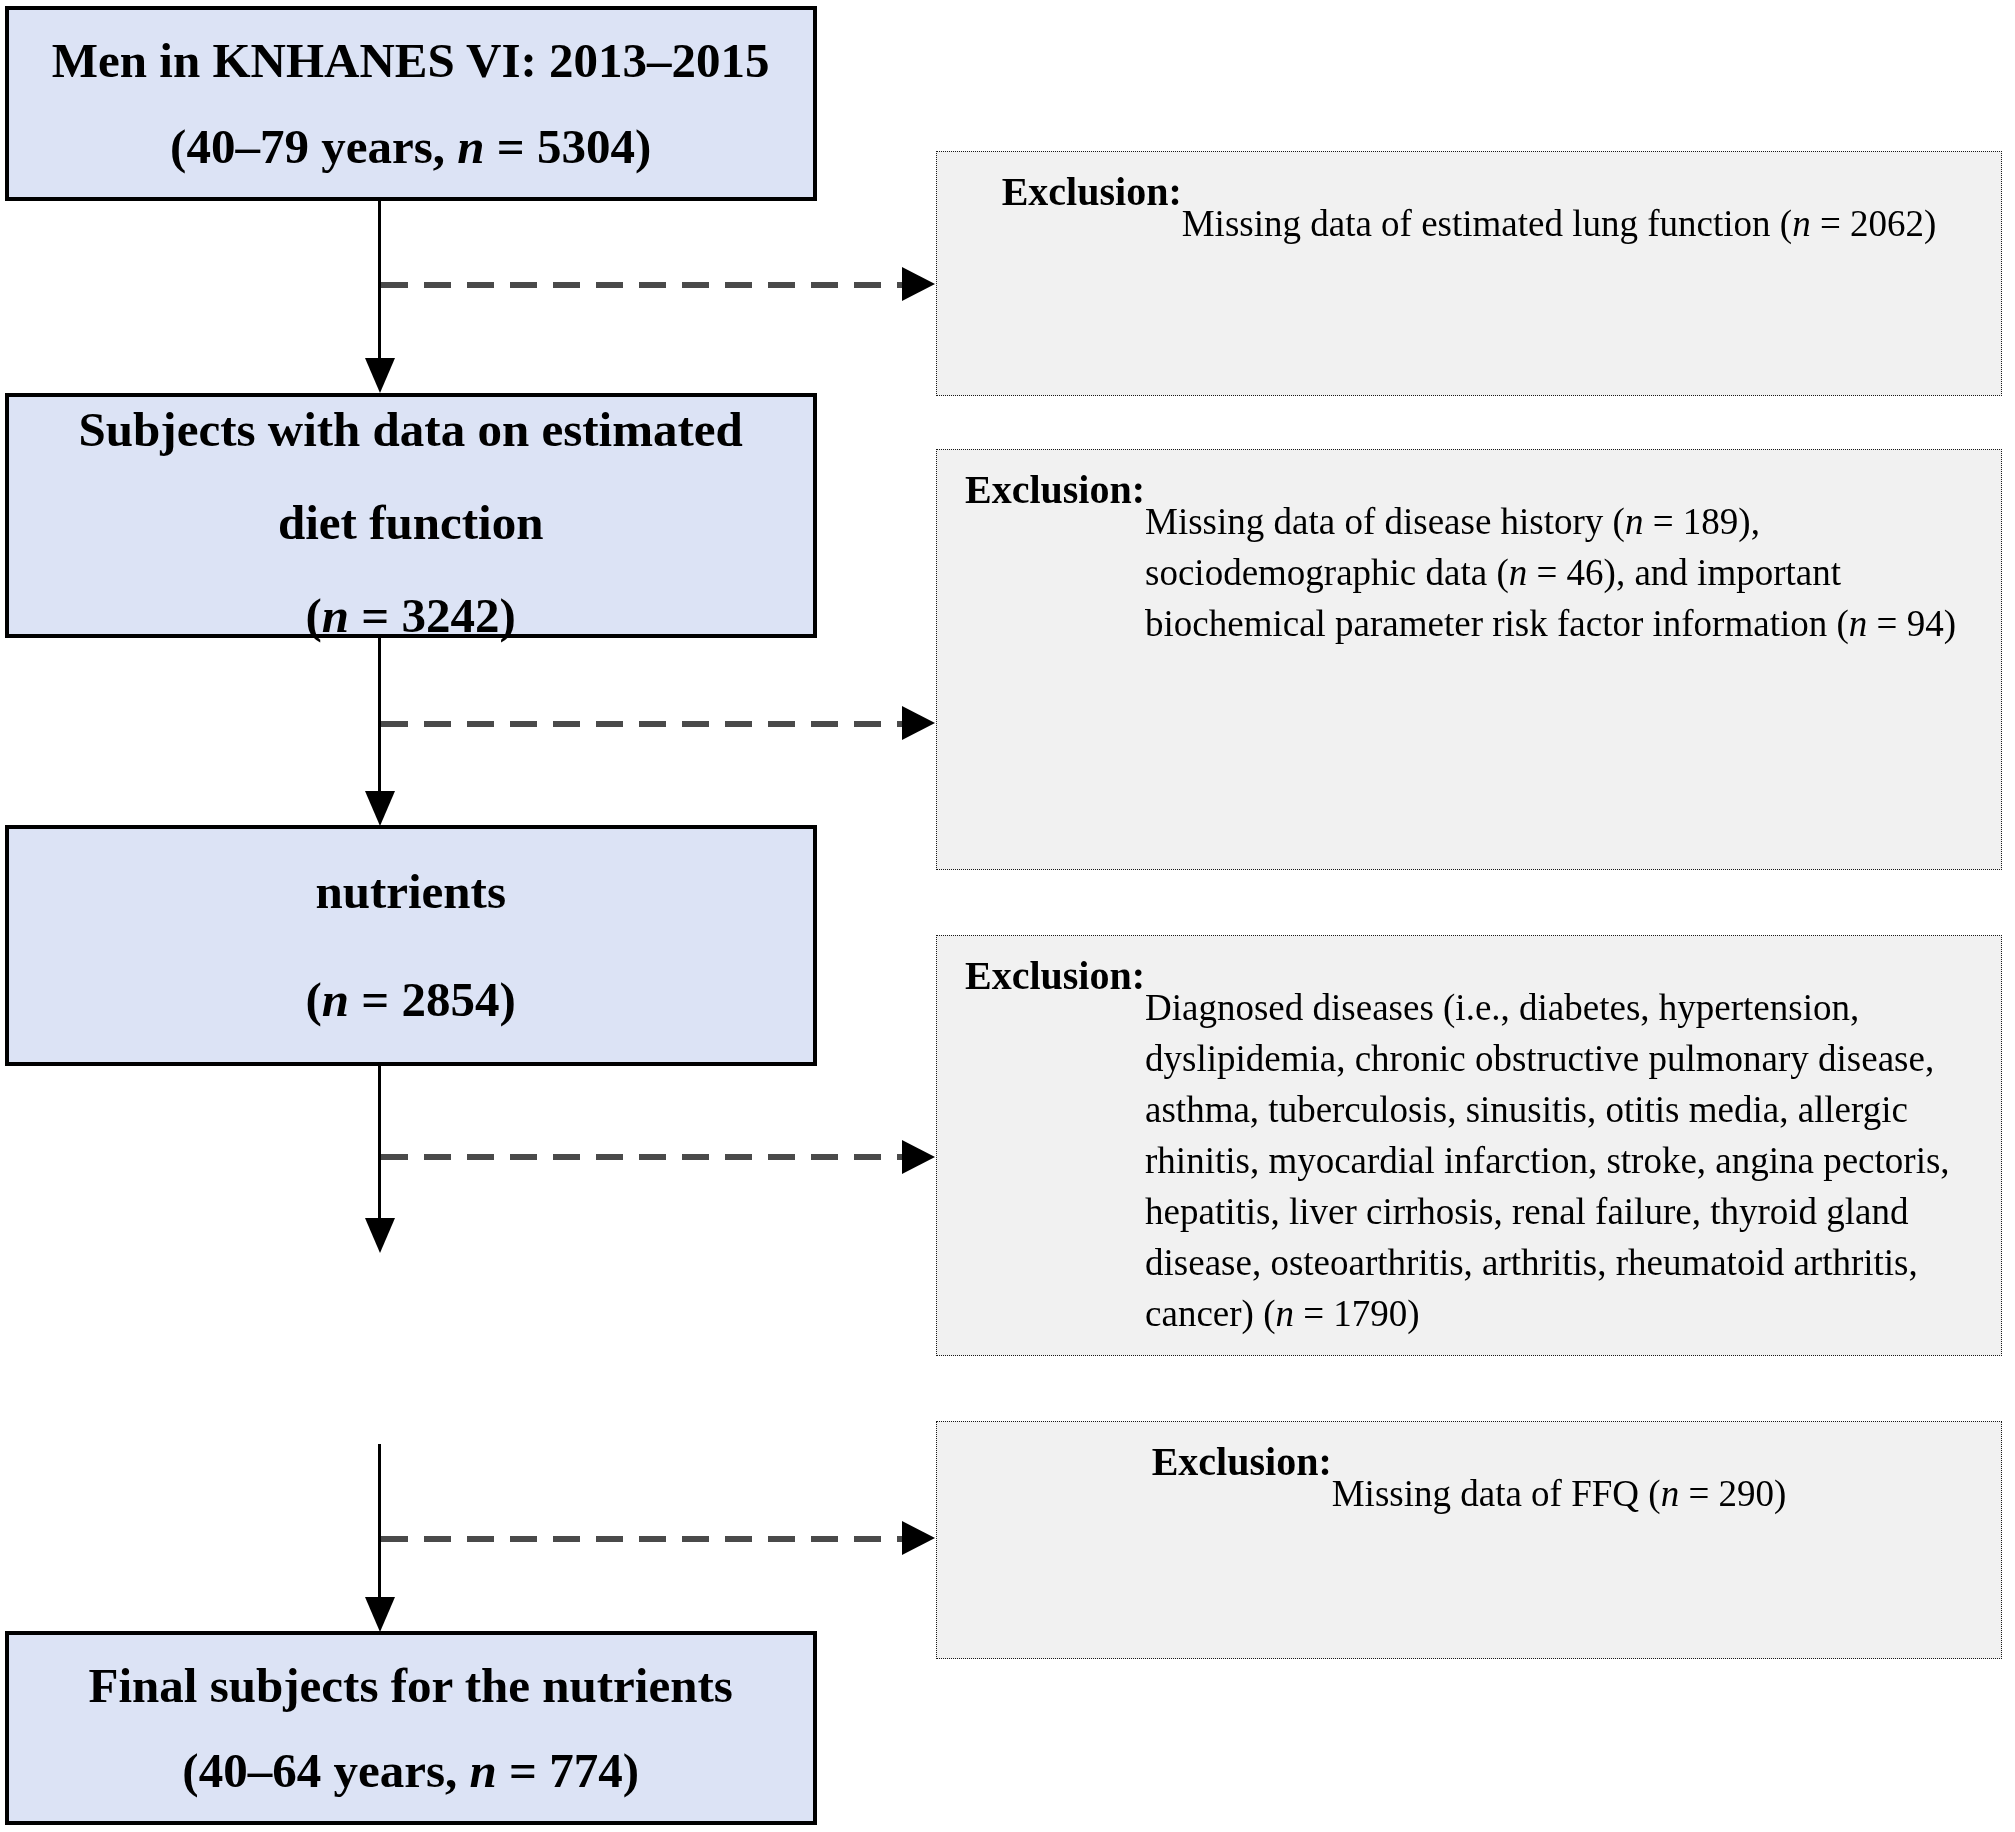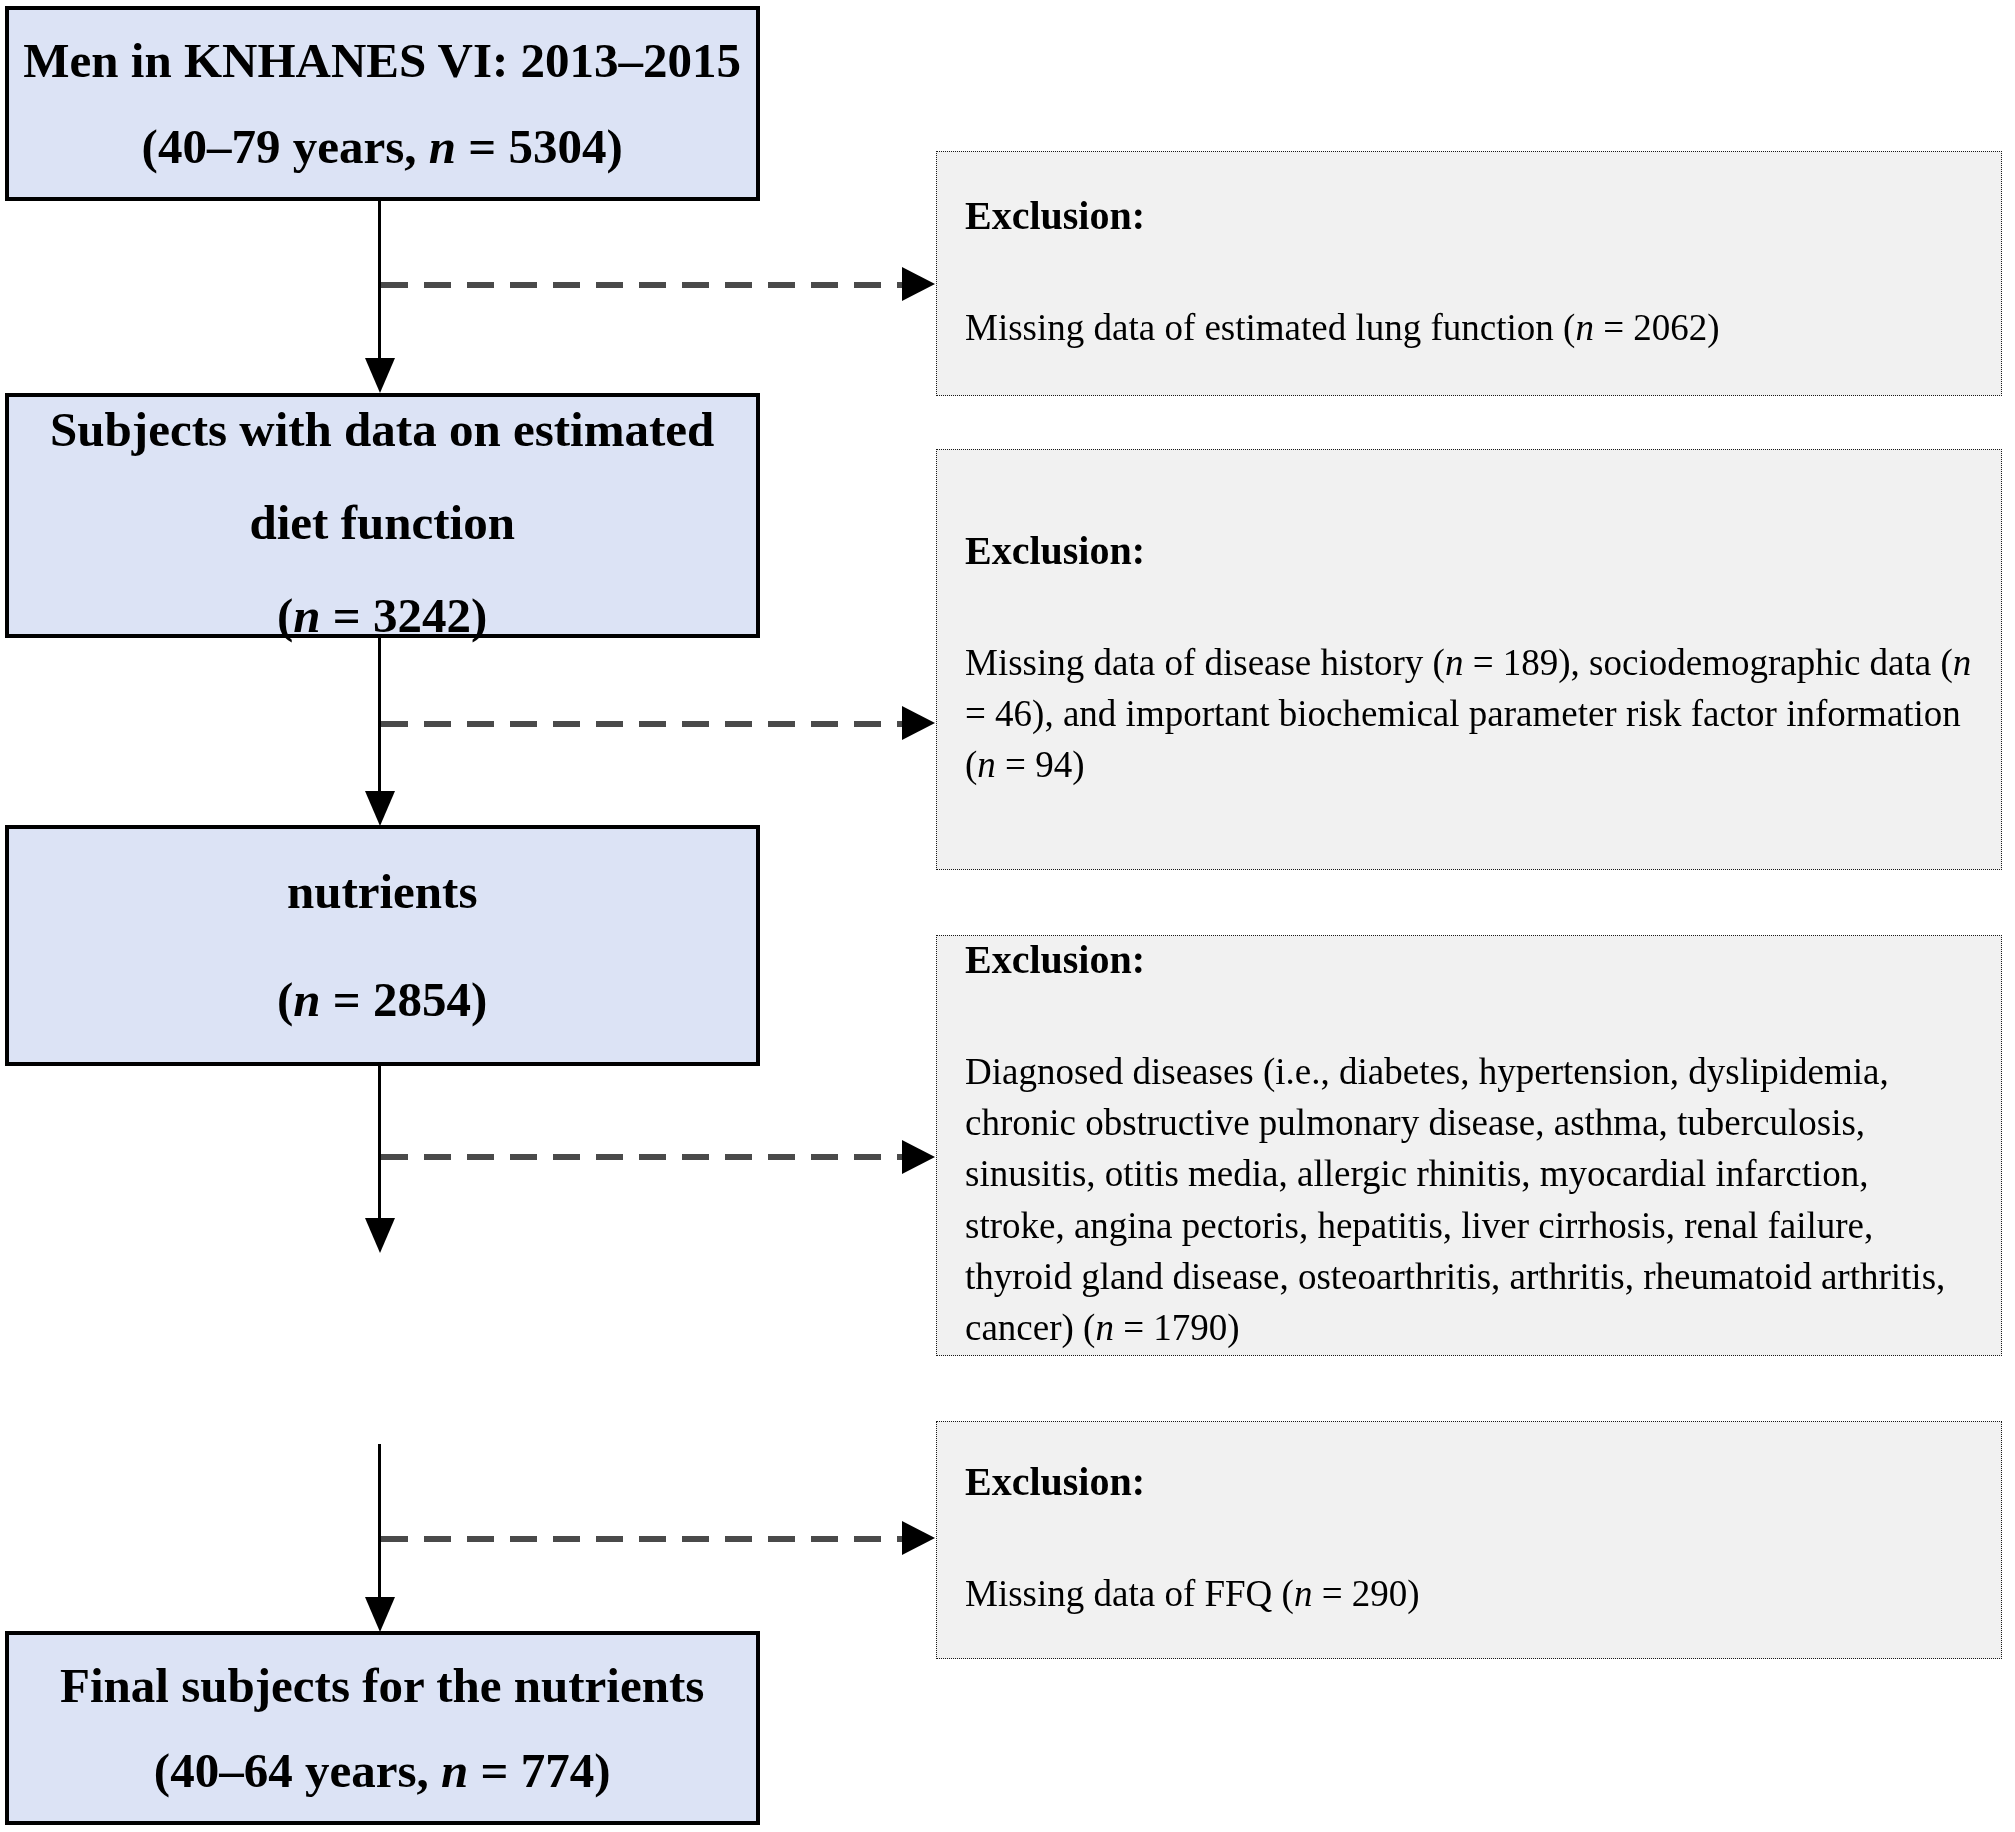--- a/index.html
+++ b/index.html
@@ -21,21 +21,21 @@
     background:var(--background);
     overflow:hidden;
     font-family:"Liberation Serif","DejaVu Serif",serif;
     color:var(--text-color);
   }
 
   
   .flow-box{
     position:absolute;
     left:4.7px;
-    width:755px;
+    width:812px;
     box-sizing:border-box;
     border:4.7px solid var(--flow-box-border);
     background:var(--flow-box-fill);
     display:flex;
     flex-direction:column;
     justify-content:space-around;
     align-items:center;
     text-align:center;
     font-weight:bold;
     font-size:49px;
@@ -46,21 +46,21 @@
 
   
   .excl-box{
     position:absolute;
     left:936px;
     width:1066px;
     box-sizing:border-box;
     border:1.8px dotted var(--exclusion-box-border);
     background:var(--exclusion-box-fill);
     display:flex;
-    flex-direction:column;
+    flex-direction:row;
     justify-content:center;
     padding:17.6px 28px;
     text-align:left;
   }
   .excl-title{
     font-weight:bold;
     font-size:40px;
     line-height:1.1;
     margin-bottom:36px;
   }

